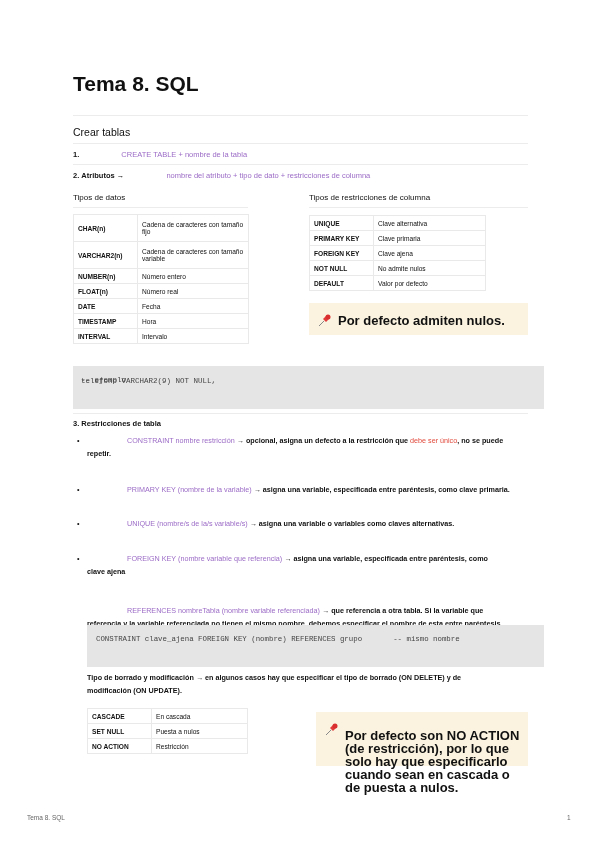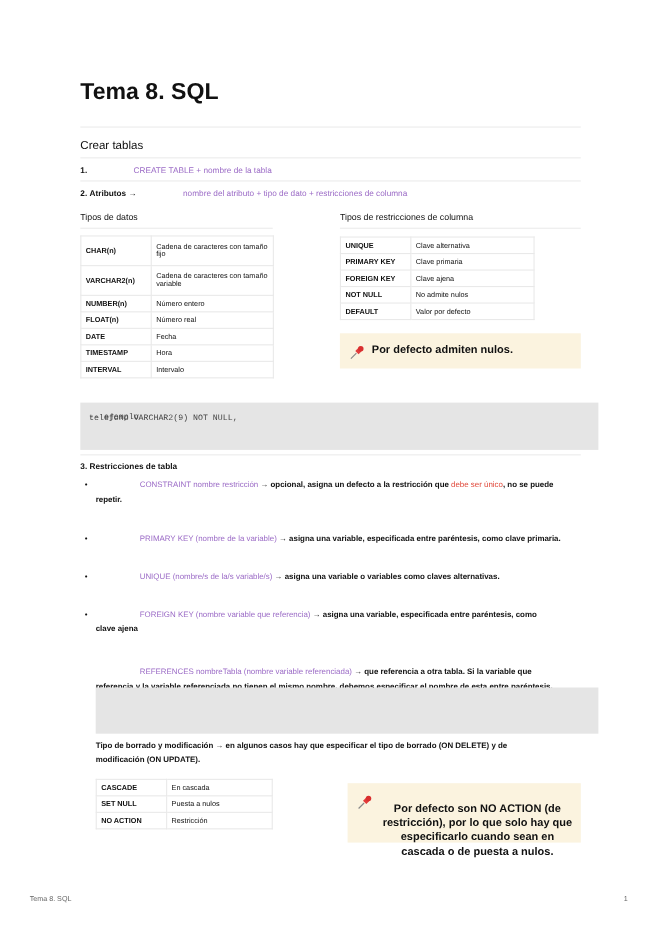--- a/index.html
+++ b/index.html
@@ -9,21 +9,21 @@
   .hr { position:absolute; left:73px; width:455px; height:1px; background:#ececec; }
   .h2 { position:absolute; left:73px; top:126px; font-size:10.5px; color:#111; }
   .line { position:absolute; left:73px; font-size:7.5px; color:#111; white-space:nowrap; }
   .purple { color:#9b6bc6;margin-left:40px; }
   .red { color:#e0483a; }
   .bold { font-weight:bold; }
   .h3 { position:absolute; font-size:8px; color:#111; }
   table { position:absolute; border-collapse:collapse; font-size:6.6px; }
   td { border:1px solid #e9e9e9; padding:0 4px; color:#111; vertical-align:middle; }
   td.k { font-weight:bold; }
-  .callout { position:absolute; background:#fbf3df; font-size:10px; color:#111;text-align:center; }
+  .callout { position:absolute; background:#fbf3df; font-size:13px; color:#111; }
   .pin { position:absolute; width:14px; height:14px; }
   .code { position:absolute; background:#e5e5e5; font-family:Liberation Mono, monospace;
           font-size:7.5px; color:#444; white-space:pre;padding-left:16px; }
   .bullet { position:absolute; font-size:7.2px; color:#111; line-height:12.5px; }
   .bullet .dot { position:absolute; left:-10px; top:0; }
   .para { position:absolute; font-size:7.2px; color:#111; line-height:12.5px; }
   .footer { position:absolute; top:814px; font-size:6.5px; color:#666; }
 </style>
 </head>
 <body>
@@ -134,21 +134,21 @@
   <span class="purple">UNIQUE (nombre/s de la/s variable/s)</span><span class="bold"> → asigna una variable o variables como claves alternativas.</span>
 </div>
 <div class="bullet" style="left:87px;top:553px;width:420px">
   <span class="dot">•</span>
   <span class="purple">FOREIGN KEY (nombre variable que referencia)</span><span class="bold"> → asigna una variable, especificada entre paréntesis, como clave ajena</span>
 </div>
 <div class="para" style="left:87px;top:605px;width:420px">
   <span class="purple">REFERENCES nombreTabla (nombre variable referenciada)</span><span class="bold"> → que referencia a otra tabla. Si la variable que referencia y la variable referenciada no tienen el mismo nombre, debemos especificar el nombre de esta entre paréntesis.</span>
 </div>
 
-<div class="code" style="left:87px;top:625px;width:441px;height:42px;font-size:7.4px"></div>
+<div class="code" style="left:87px;top:625px;width:441px;height:42px;font-size:7.4px"><span style="position:absolute;left:9px;top:10px">CONSTRAINT clave_ajena FOREIGN KEY (nombre) REFERENCES grupo       -- mismo nombre</span></div>
 
 <div class="para bold" style="left:87px;top:672px;width:420px">Tipo de borrado y modificación → en algunos casos hay que especificar el tipo de borrado (ON DELETE) y de modificación (ON UPDATE).</div>
 
 <table style="left:87px;top:708px;width:161px">
   <tbody>
       <tr style="height:15px">
         <td class="k" style="width:55px">CASCADE</td>
         <td>En cascada</td>
       </tr>
   <tr style="height:15px">

